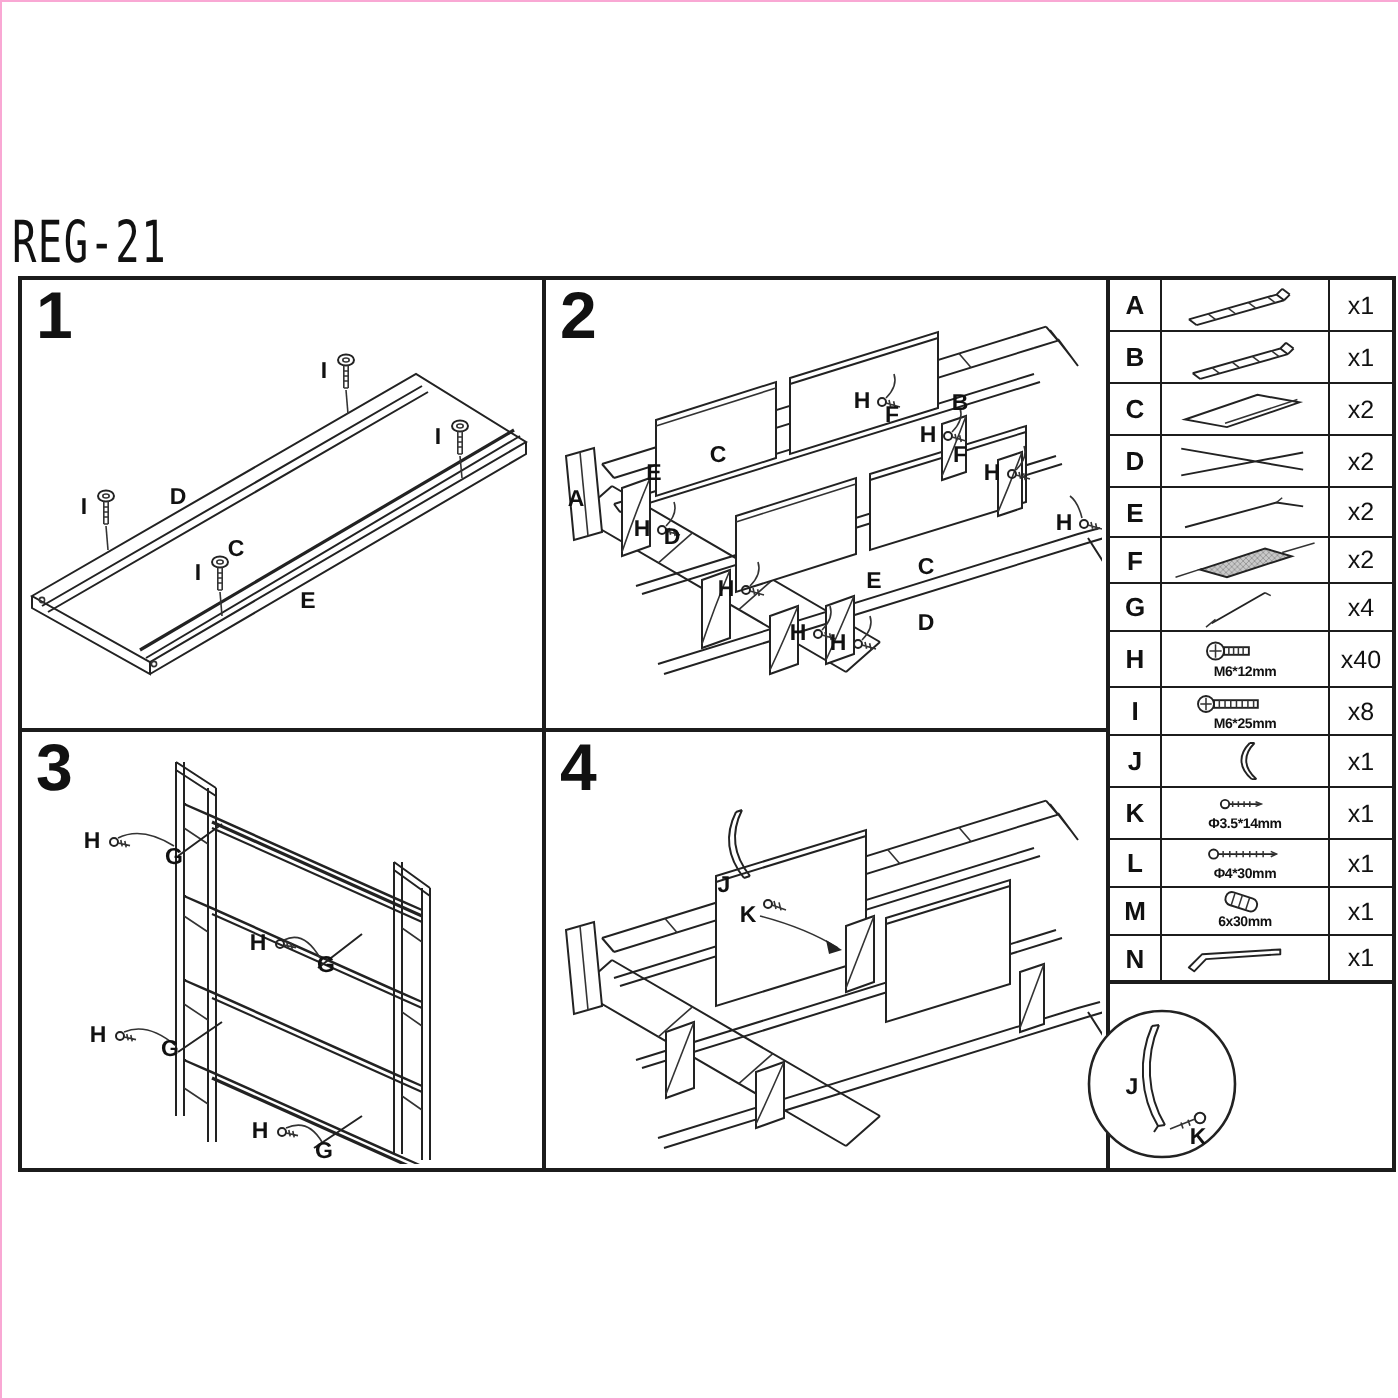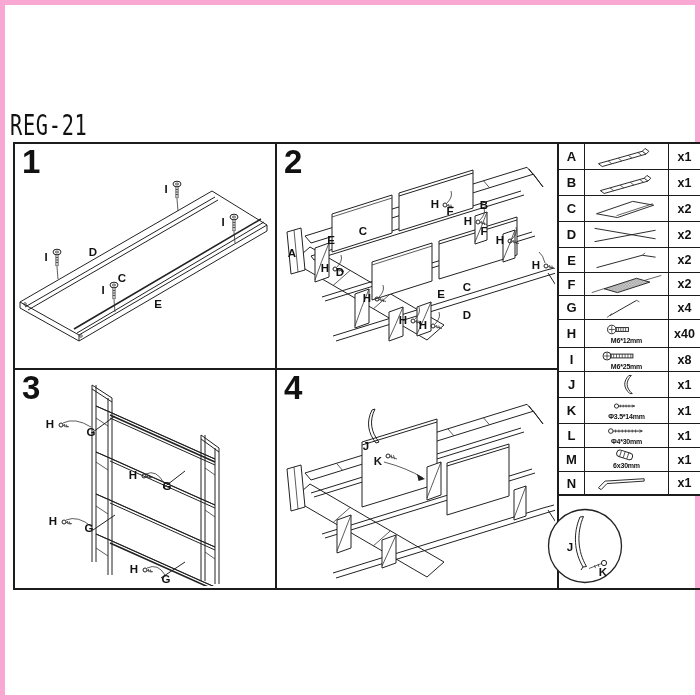--- a/index.html
+++ b/index.html
@@ -1,32 +1,32 @@
 <!DOCTYPE html>
 <html><head>
 <meta charset="utf-8">
 <style>
   html,body{margin:0;padding:0;}
   body{width:700px;height:700px;background:#fff;font-family:"Liberation Sans",sans-serif;color:#111;position:relative;overflow:hidden;}
-  .page{position:absolute;inset:0;border:5px solid #f9a8d4;box-sizing:border-box;background:#fff;}
+  .page{position:absolute;inset:0;border:1px solid #f9a8d4;box-sizing:border-box;background:#fff;}
   .title{position:absolute;left:5px;top:103px;font-family:"DejaVu Sans Mono",monospace;font-size:29px;font-weight:500;transform:scaleX(.70);transform-origin:left top;white-space:nowrap;letter-spacing:1px;}
   .sheet{position:absolute;left:8px;top:137px;width:689px;height:448px;border:2px solid #1c1c1c;box-sizing:border-box;}
   .panel{position:absolute;box-sizing:border-box;}
   .p1{left:0;top:0;width:262px;height:226px;border-right:2px solid #1c1c1c;border-bottom:2px solid #1c1c1c;}
   .p2{left:262px;top:0;width:282px;height:226px;border-right:2px solid #1c1c1c;border-bottom:2px solid #1c1c1c;}
   .p3{left:0;top:226px;width:262px;height:218px;border-right:2px solid #1c1c1c;}
   .p4{left:262px;top:226px;width:282px;height:218px;border-right:2px solid #1c1c1c;}
   .step{position:absolute;left:7px;top:1px;font-size:33px;font-weight:600;line-height:1.05;}
   .panel svg{position:absolute;left:0;top:0;}
   .ptable{position:absolute;left:544px;top:0;width:141px;display:flex;flex-direction:column;}
   .row{display:flex;box-sizing:border-box;border-bottom:1.5px solid #1c1c1c;background:#fff;}
   .row.last{border-bottom:2px solid #1c1c1c;}
   .cell-id{width:26px;border-right:1.5px solid #1c1c1c;display:flex;align-items:center;justify-content:center;font-size:13px;font-weight:600;box-sizing:border-box;}
   .cell-icon{flex:1;border-right:1.5px solid #1c1c1c;display:flex;flex-direction:column;align-items:center;justify-content:center;box-sizing:border-box;overflow:hidden;}
-  .cell-qty{width:31px;display:flex;align-items:center;justify-content:center;font-size:12.5px;font-weight:700;box-sizing:border-box;}
+  .cell-qty{width:31px;display:flex;align-items:center;justify-content:center;font-size:12.5px;font-weight:400;box-sizing:border-box;}
   .spec{font-size:7px;font-weight:600;line-height:1.05;letter-spacing:-.2px;}
   .detail{position:absolute;left:530px;top:362px;width:80px;height:80px;}
   
   .ln{stroke:#222;fill:none;stroke-width:1;}
   .ln2{stroke:#222;fill:none;stroke-width:1.6;}
   .thin{stroke:#333;fill:none;stroke-width:.8;}
   .pnl{fill:#fff;stroke:#222;stroke-width:1;}
   .lbl{font-size:11.5px;font-weight:700;fill:#111;font-family:"Liberation Sans",sans-serif;text-anchor:middle;}
 </style>
 </head>

